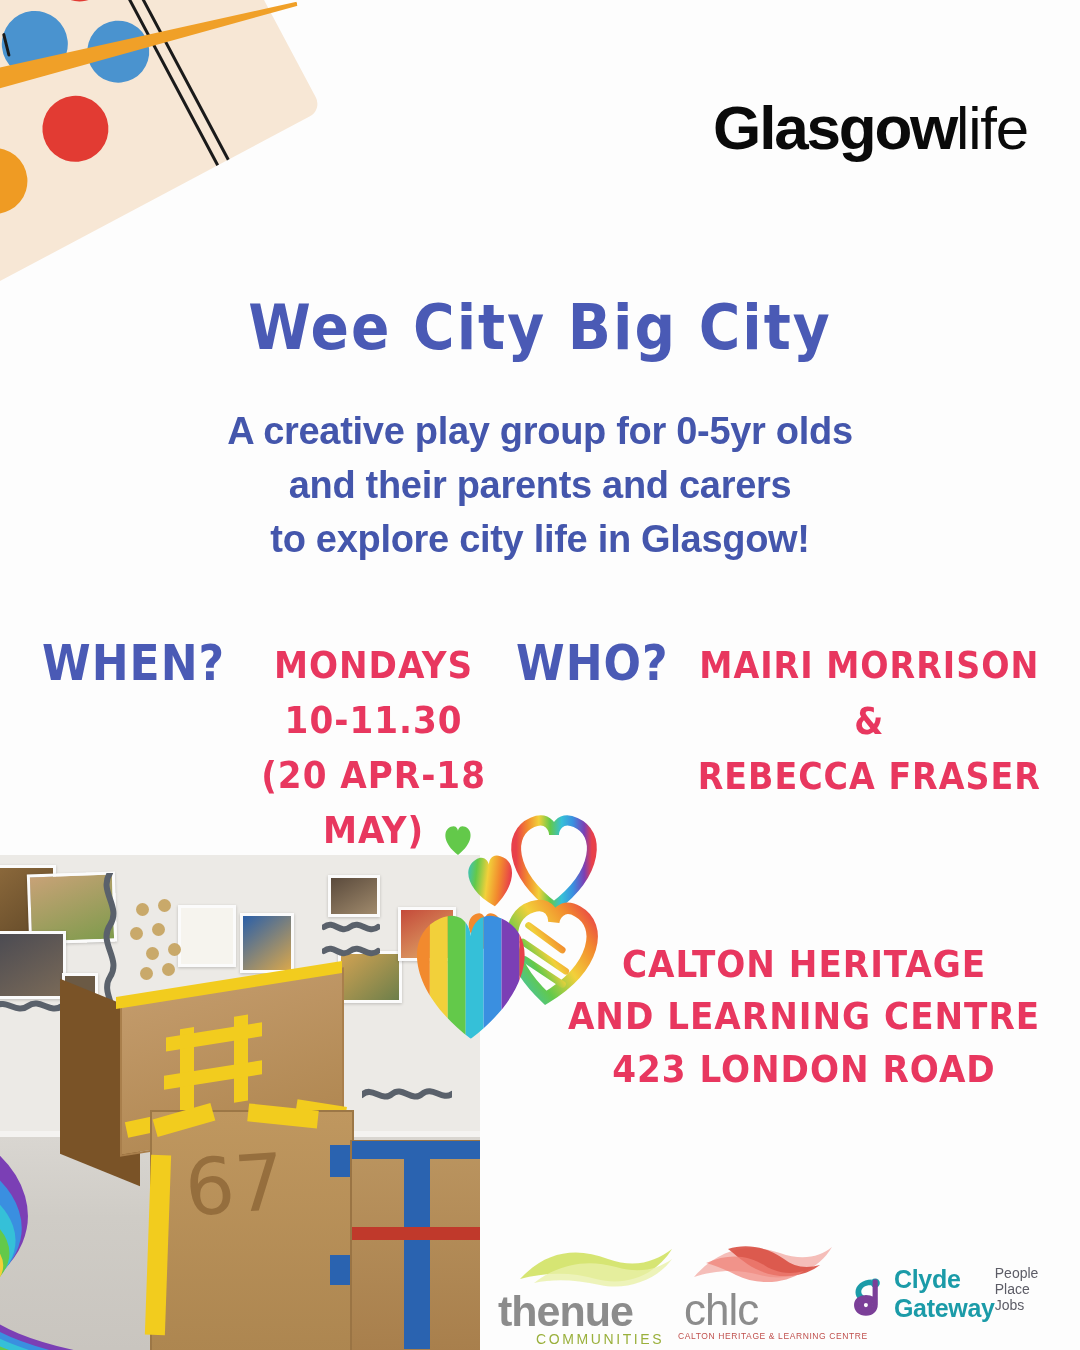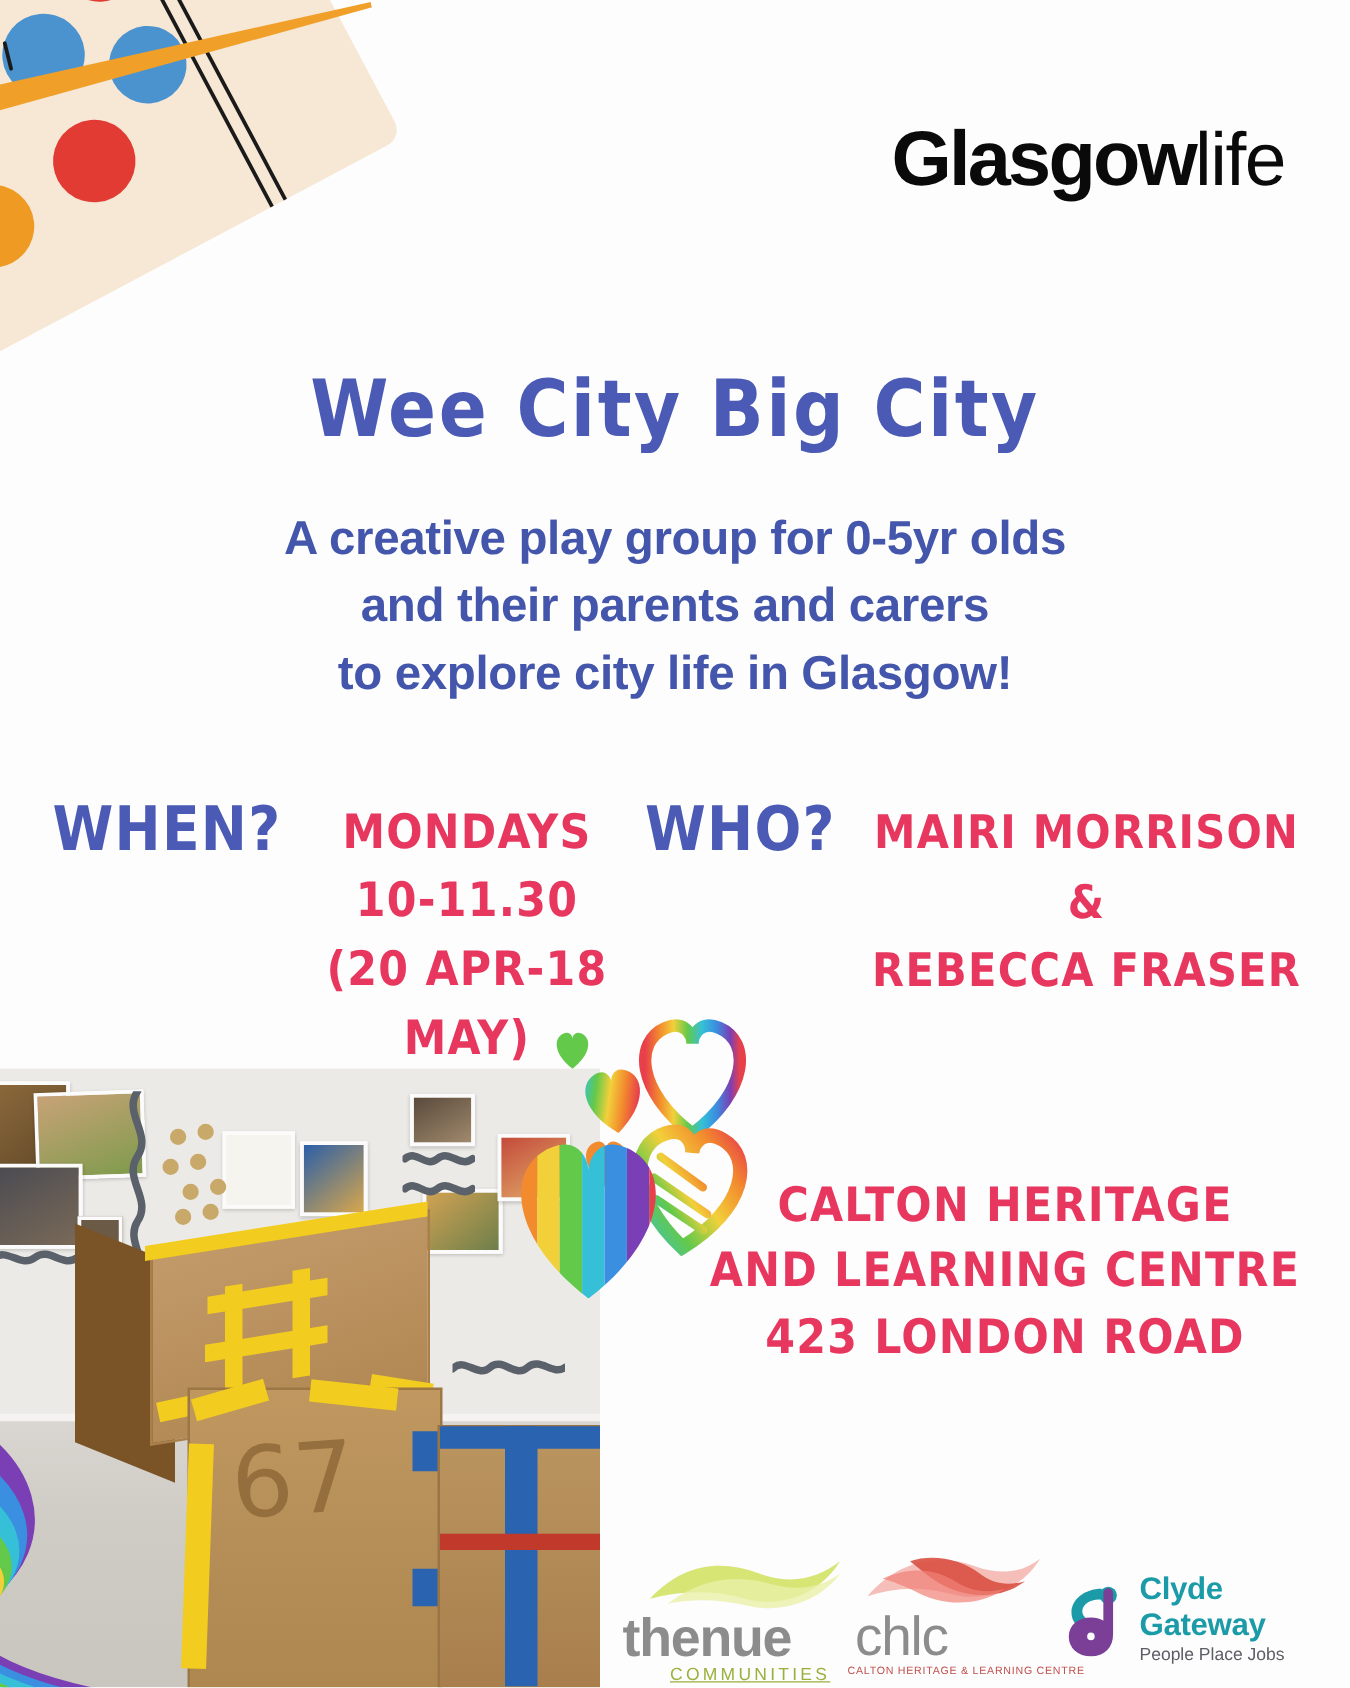--- a/index.html
+++ b/index.html
@@ -103,26 +103,26 @@
 
   
   .footer{position:absolute;left:496px;top:1243px;width:566px;height:104px;
      display:flex;align-items:flex-end;gap:22px;}
   .logo-thenue{position:relative;width:160px;height:100px;}
   .logo-chlc{position:relative;width:152px;height:100px;}
   .logo-clyde{position:relative;width:210px;height:100px;display:flex;align-items:center;gap:6px;}
   .thenue-word{position:absolute;left:2px;top:40px;font-size:43px;color:#8c8c8c;
      font-family:"Liberation Sans", sans-serif;font-weight:700;letter-spacing:-1px;}
   .thenue-sub{position:absolute;left:40px;top:84px;font-size:14px;color:#9ab03c;
-     letter-spacing:2.6px;font-family:"Liberation Sans", sans-serif;text-decoration:underline;}
+     letter-spacing:2.6px;font-family:"Liberation Sans", sans-serif;}
   .chlc-word{position:absolute;left:6px;top:38px;font-size:44px;color:#8c8c8c;
      font-family:"Liberation Sans", sans-serif;font-weight:300;letter-spacing:-1px;}
   .chlc-sub{position:absolute;left:0px;top:84px;font-size:8.5px;color:#c0504d;
      letter-spacing:.6px;font-family:"Liberation Sans", sans-serif;white-space:nowrap;}
-  .clyde-text{display:flex;flex-direction:column;justify-content:center;padding-bottom:6px;}
+  .clyde-text{display:flex;flex-direction:row;justify-content:center;padding-bottom:6px;}
   .clyde-name{font-size:25px;color:#1b9ba8;font-weight:bold;letter-spacing:-.3px;
      font-family:"Liberation Sans", sans-serif;}
   .clyde-tag{font-size:14px;color:#5c5c66;font-family:"Liberation Sans", sans-serif;}
 </style>
 </head>
 <body>
 
 <div class="poster">
 
   <div class="palette-wrap">

